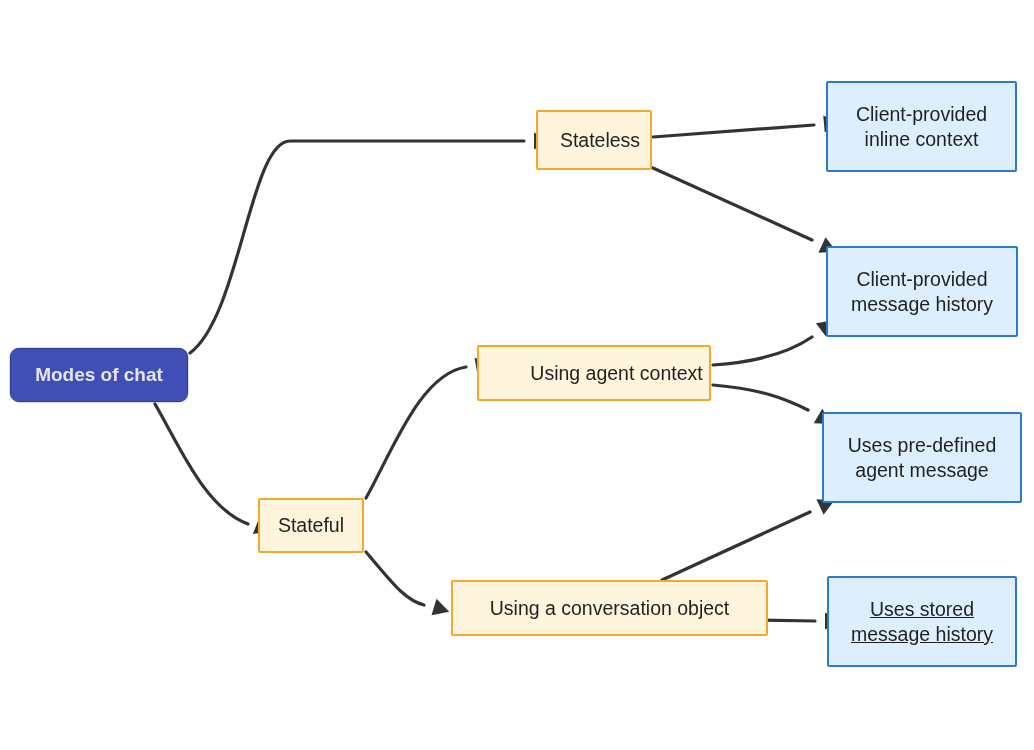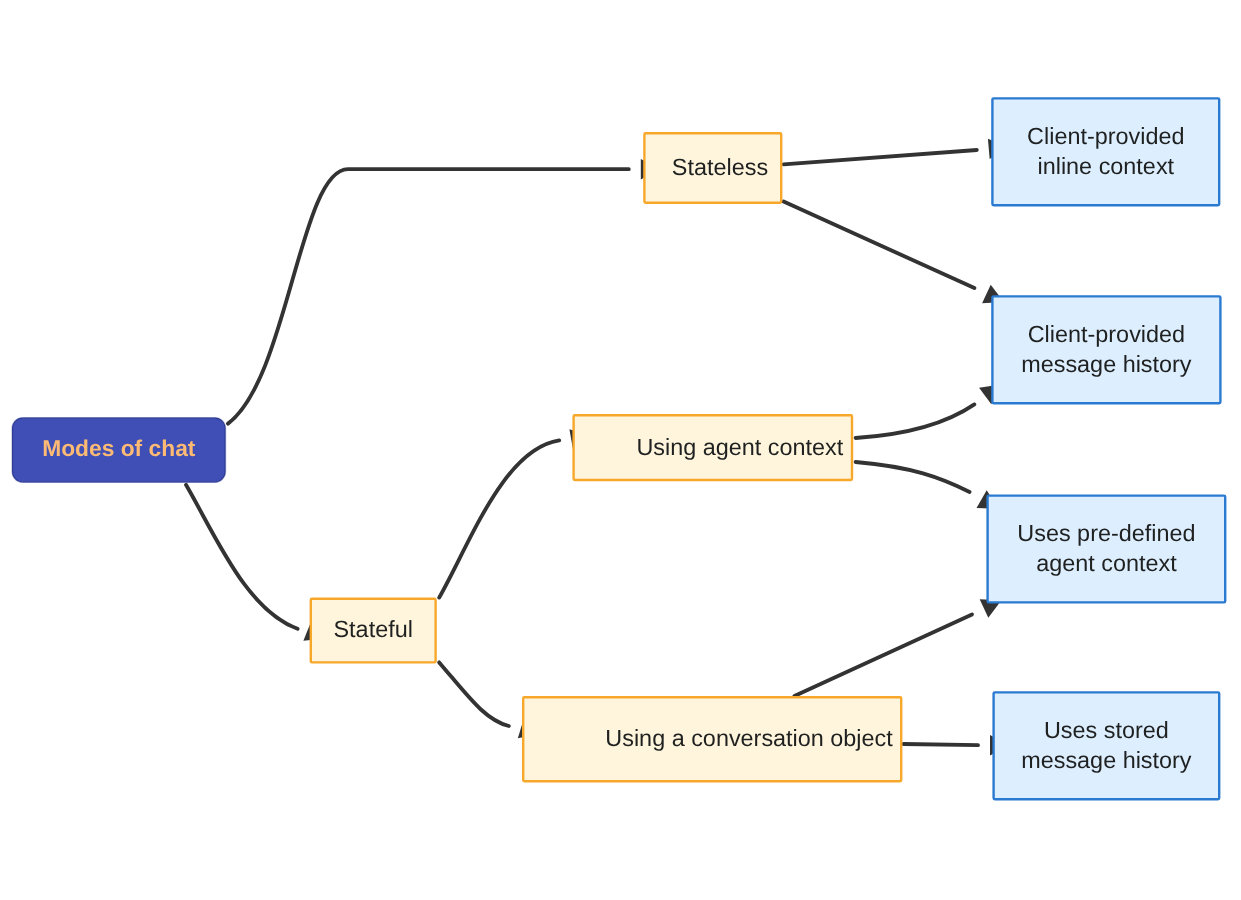--- a/index.html
+++ b/index.html
@@ -45,21 +45,21 @@
     text-align: center;
     line-height: 1.28;
     color: #1f2020;
     font-size: 19.5px;
     z-index: 5;
   }
   .node-root {
     background: #3f4fb5;
     border: 1px solid #2f3c96;
     border-radius: 9px;
-    color: #fdba74;
+    color: #e5e5e5;
     font-weight: bold;
     font-size: 19px;
     box-shadow: 0 0 0 0.5px rgba(47,60,150,0.35);
   }
   .node-mid {
     background: #fff5dc;
     border: 2px solid #f7a72a;
     border-radius: 2px;
   }
   .node-leaf {
@@ -127,34 +127,34 @@
       </div>
       <div class="node node-mid" style="left: 536px; top: 110px; width: 116px; height: 60px; padding-left: 12px;">
         <span class="node-label">Stateless</span>
       </div>
       <div class="node node-mid" style="left: 258px; top: 498px; width: 106px; height: 55px; justify-content: center;">
         <span class="node-label">Stateful</span>
       </div>
       <div class="node node-mid" style="left: 477px; top: 345px; width: 234px; height: 56px; padding-left: 45px;">
         <span class="node-label">Using agent context</span>
       </div>
-      <div class="node node-mid" style="left: 435px; top: 580px; width: 317px; height: 72px; justify-content: flex-end;">
+      <div class="node node-mid" style="left: 451px; top: 580px; width: 317px; height: 56px;">
         <span class="node-label">Using a conversation object</span>
       </div>
       <div class="node node-leaf" style="left: 826px; top: 81px; width: 191px; height: 91px;">
         <span class="node-label">Client-provided
 inline context</span>
       </div>
       <div class="node node-leaf" style="left: 826px; top: 246px; width: 192px; height: 91px;">
         <span class="node-label">Client-provided
 message history</span>
       </div>
       <div class="node node-leaf" style="left: 822px; top: 412px; width: 200px; height: 91px;">
         <span class="node-label">Uses pre-defined
-agent context</span>
+agent message</span>
       </div>
-      <div class="node node-leaf" style="left: 827px; top: 576px; width: 190px; height: 91px;">
+      <div class="node node-leaf" style="left: 827px; top: 576px; width: 190px; height: 91px; text-decoration: underline;">
         <span class="node-label">Uses stored
 message history</span>
       </div>
     </div>
 
 </div>
 
 </body></html>

